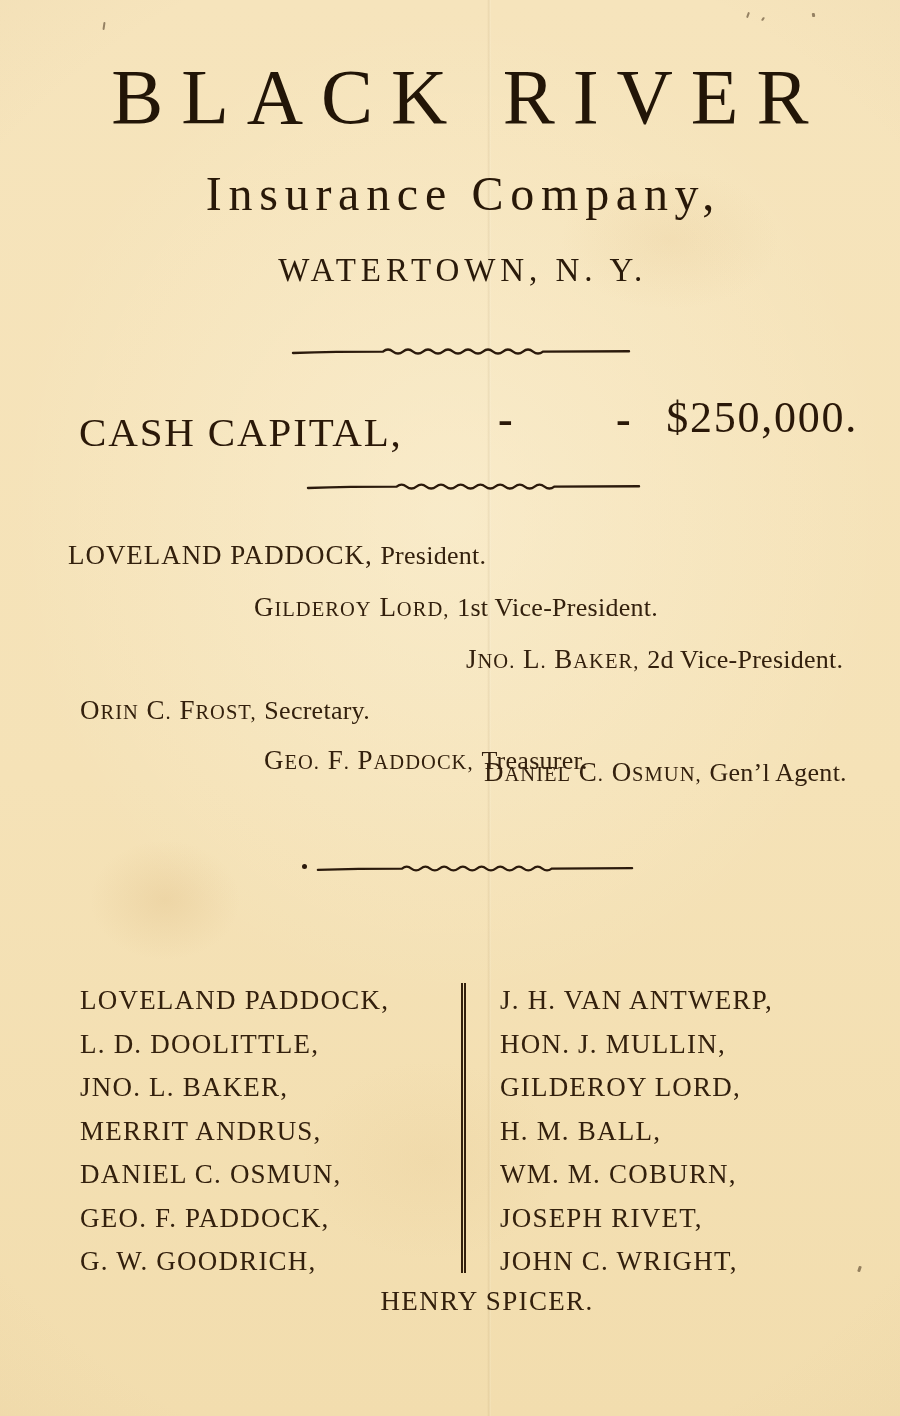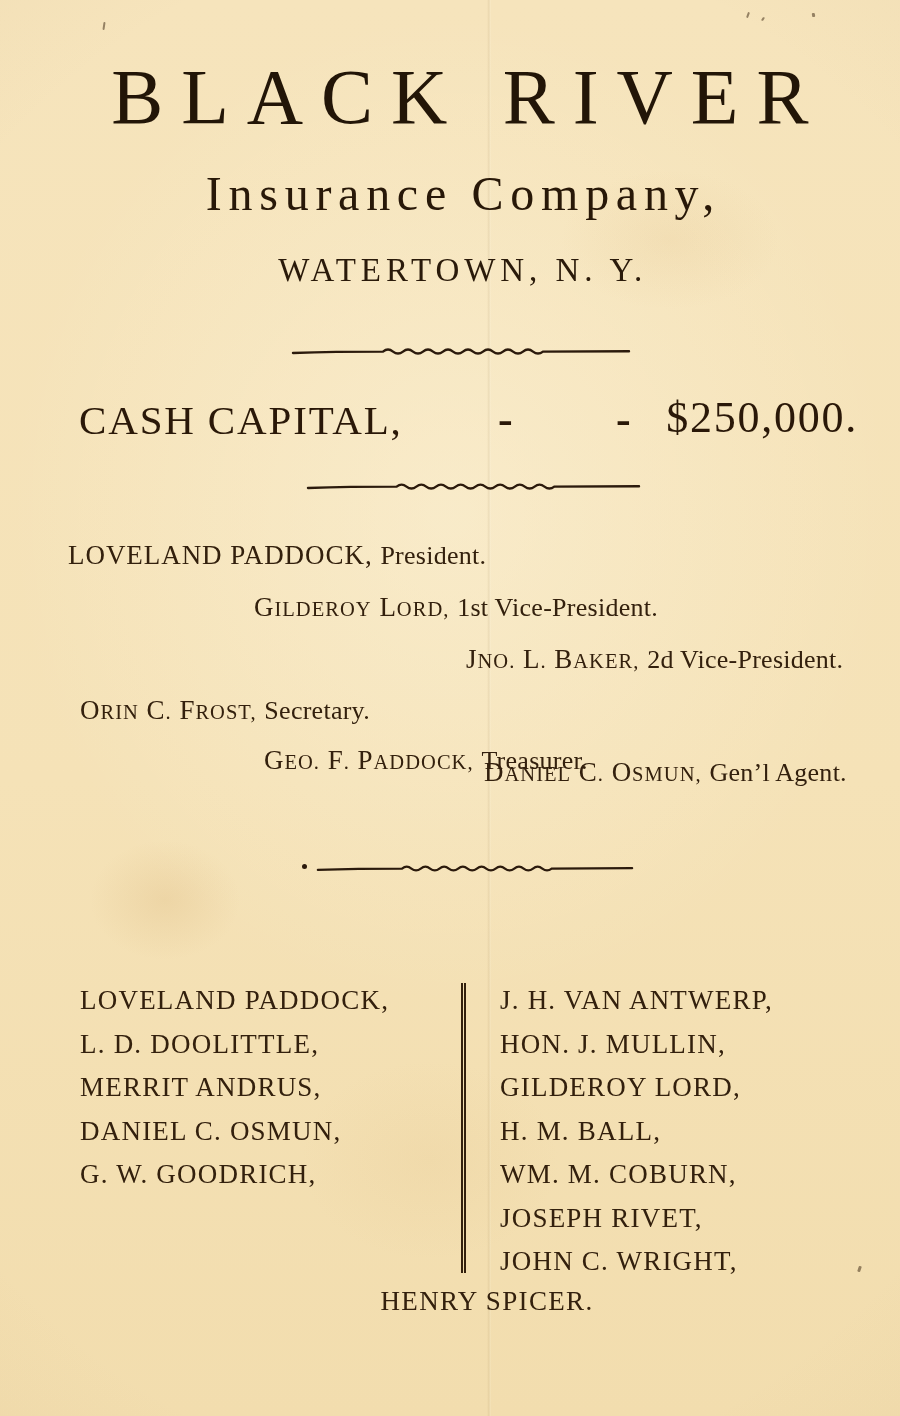--- a/index.html
+++ b/index.html
@@ -65,21 +65,21 @@
   .rule1 { left: 291px; top: 344px; }
   .rule2 { left: 306px; top: 479px; }
   .rule3 { left: 316px; top: 861px; }
   .rule-dot {
     position: absolute; left: 302px; top: 864px;
     width: 5px; height: 5px; border-radius: 50%; background: #2b1a0c;
   }
 
   .capital-row { position: absolute; left: 0; top: 396px; width: 100%; height: 56px; }
   .capital-label {
-    position: absolute; left: 79px; top: 0;
+    position: absolute; left: 79px; top: 12px;
     font-size: 41px; letter-spacing: 0.045em; color: #2a1808;
     white-space: nowrap;
   }
   .capital-dash { position: absolute; top: -2px; font-size: 44px; font-weight: bold; color: #2a1808; }
   .capital-dash.d1 { left: 498px; }
   .capital-dash.d2 { left: 616px; }
   .capital-amount {
     position: absolute; right: 42px; top: -4px;
     font-size: 44px; letter-spacing: 0.04em; color: #2a1808; white-space: nowrap; margin-left: 48px;
   }
@@ -193,22 +193,24 @@
     <svg width="318" height="14" viewBox="0 0 340 14" xmlns="http://www.w3.org/2000/svg">
       <path d="M2 9 C32 8 62 7.6 92 7.6 q5 -4 10 0 t10 0 t10 0 t10 0 t10 0 t10 0 t10 0 t10 0 t10 0 t10 0 t10 0 t10 0 t10 0 t10 0 t10 0 t10 0 L338 7.2" fill="none" stroke="#2b1a0c" stroke-width="2.4" stroke-linecap="round"></path>
     </svg>
   </div>
 
 
   <div class="directors-columns">
     <ul class="directors-col col-left">
         <li>LOVELAND PADDOCK,</li>
         <li>L. D. DOOLITTLE,</li>
+        <li>JNO. L. BAKER,</li>
         <li>MERRIT ANDRUS,</li>
         <li>DANIEL C. OSMUN,</li>
+        <li>GEO. F. PADDOCK,</li>
         <li>G. W. GOODRICH,</li>
       </ul>
     <div class="col-divider"></div>
     <ul class="directors-col col-right">
         <li>J. H. VAN ANTWERP,</li>
         <li>HON. J. MULLIN,</li>
         <li>GILDEROY LORD,</li>
         <li>H. M. BALL,</li>
         <li>WM. M. COBURN,</li>
         <li>JOSEPH RIVET,</li>

